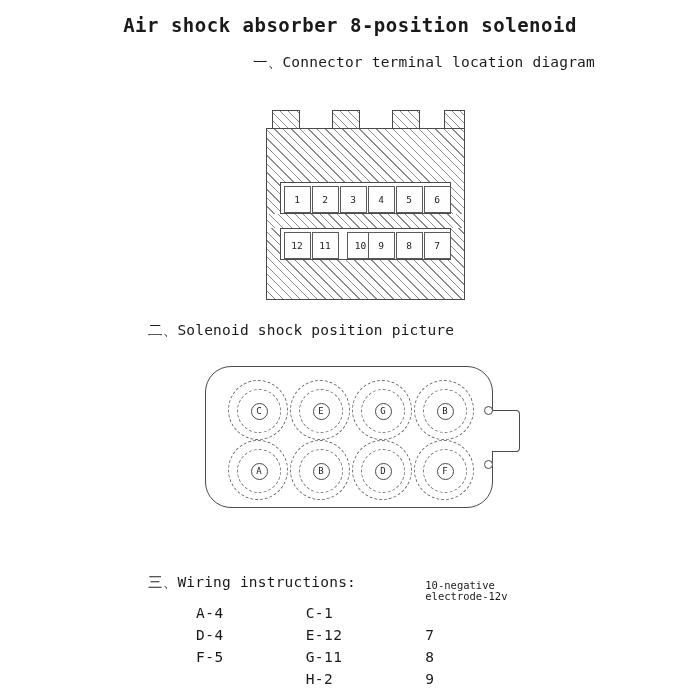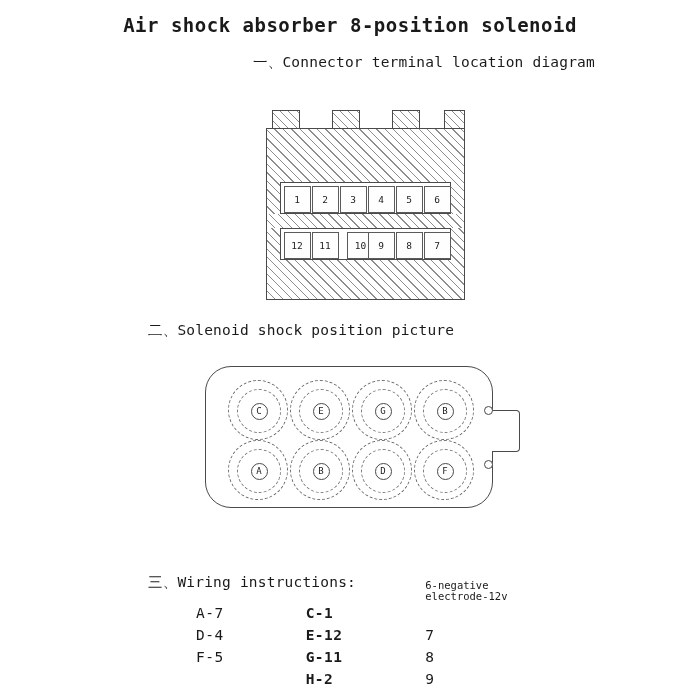--- a/index.html
+++ b/index.html
@@ -209,21 +209,21 @@
   .wiring-table {
     position: absolute;
     left: 196px;
     top: 0;
   }
   .w-col {
     display: inline-block;
     vertical-align: top;
   }
   .w-col-a { width: 100px; }
-  .w-col-b { width: 110px; font-weight: bold; }
+  .w-col-b { width: 110px; }
   .w-col-c { width: 140px; }
   .w-cell {
     font-size: 14.5px;
     line-height: 22px;
     height: 22px;
     letter-spacing: 0.5px;
   }
   .w-cell.small {
     font-size: 10.5px;
     line-height: 11px;
@@ -317,36 +317,36 @@
     </div>
   </div>
 
   <div class="section-heading" id="sec3-heading">三、Wiring instructions:</div>
 
   <div class="wiring">
     <div class="wiring-table">
 
       <div class="w-col w-col-a">
         <div class="w-cell" style="height:22px;">&nbsp;</div>
-        <div class="w-cell">A-7</div>
+        <div class="w-cell">A-4</div>
         <div class="w-cell">D-4</div>
         <div class="w-cell">F-5</div>
       </div>
 
       <div class="w-col w-col-b">
         <div class="w-cell" style="height:22px;">&nbsp;</div>
         <div class="w-cell">C-1</div>
         <div class="w-cell">E-12</div>
         <div class="w-cell">G-11</div>
         <div class="w-cell">H-2</div>
       </div>
 
       <div class="w-col w-col-c">
         <div class="w-cell small">
-          <span>6-negative</span>
+          <span>10-negative</span>
           <span>electrode-12v</span>
         </div>
         <div class="w-cell" style="height:22px;">&nbsp;</div>
         <div class="w-cell">7</div>
         <div class="w-cell">8</div>
         <div class="w-cell">9</div>
       </div>
 
     </div>
   </div>

